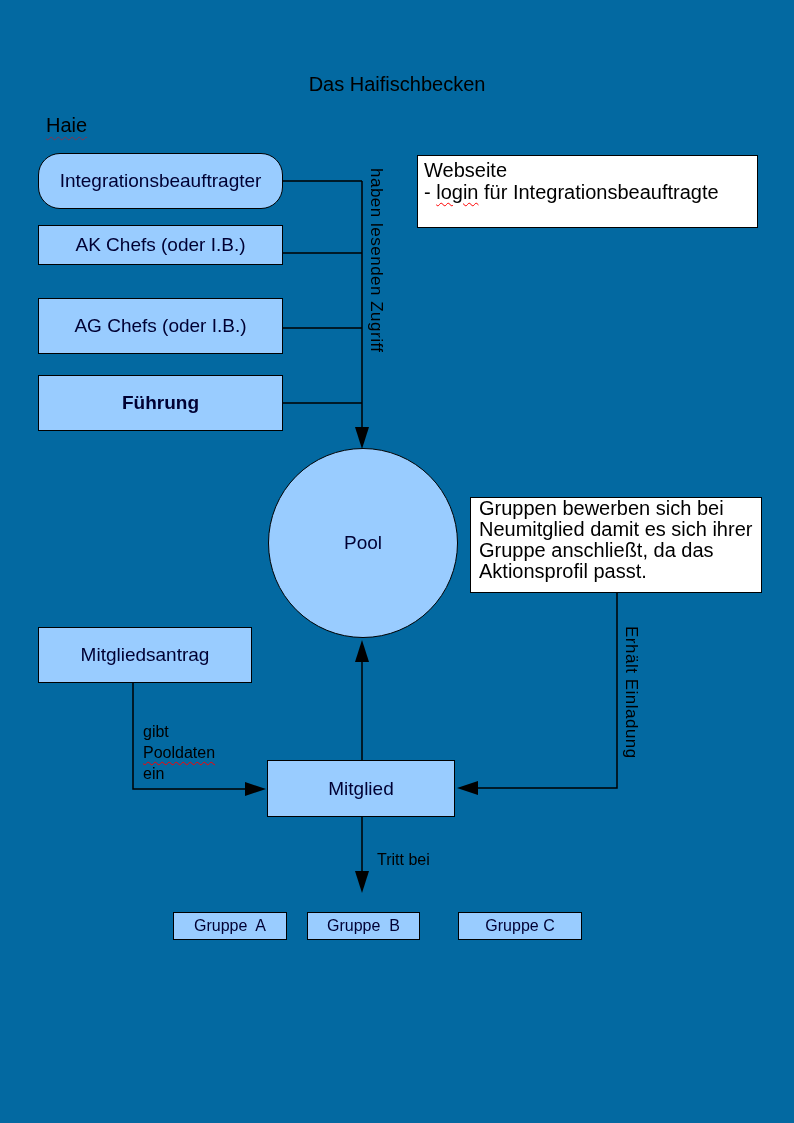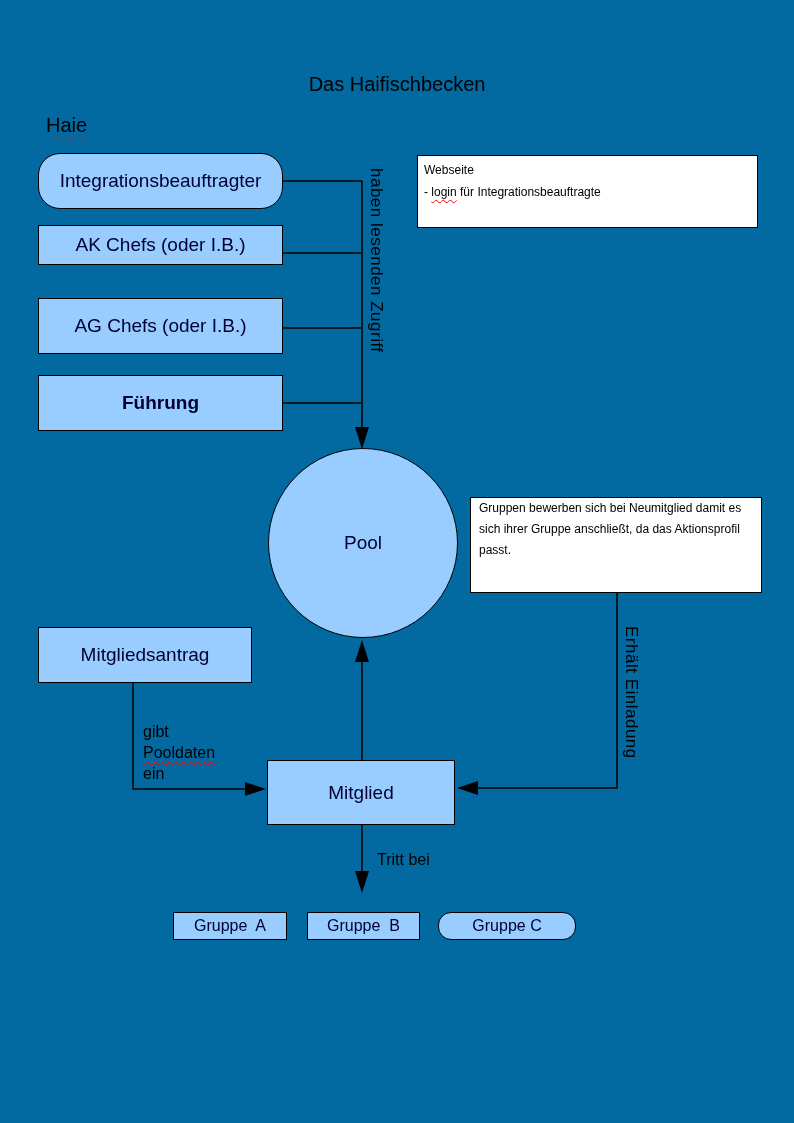--- a/index.html
+++ b/index.html
@@ -25,21 +25,21 @@
     background:var(--box-fill,#99ccff); border:1.5px solid var(--box-border,#000);
     display:flex; align-items:center; justify-content:center;
     color:var(--box-text,#000033); font-size:19px; z-index:2;
   }
   .box.sm { font-size:16px; }
   .box.sm span { white-space:pre; }
   .circle { border-radius:50%; border-width:1px; }
 
   .note {
     position:absolute; box-sizing:border-box; background:#ffffff;
-    border:1px solid #000; font-size:12px; line-height:21px;
+    border:1px solid #000; font-size:20px; line-height:21px;
     padding:3px 6px; color:#000; z-index:2;
   }
   .sq {
     text-decoration:underline; text-decoration-style:wavy;
     text-decoration-color:var(--squiggle,#ff0000);
     text-decoration-thickness:1px; text-underline-offset:3px;
   }
   .vtext {
     position:absolute; writing-mode:vertical-rl; font-size:17px;
     color:#000; letter-spacing:.5px; z-index:2; white-space:pre;
@@ -121,29 +121,29 @@
   <div class="box" style="left:38px;top:627px;width:214px;height:56px;">
     <span>Mitgliedsantrag</span>
   </div>
 
   <div class="edge-label" style="left:143px;top:721px;">
     <div>gibt</div>
     <div><span class="sq">Pooldaten</span></div>
     <div>ein</div>
   </div>
 
-  <div class="box" style="left:267px;top:760px;width:188px;height:65px;">
+  <div class="box" style="left:267px;top:760px;width:188px;height:57px;">
     <span>Mitglied</span>
   </div>
 
   <div class="edge-label" style="left:377px;top:849px;">Tritt bei</div>
 
   <div class="box sm" style="left:173px;top:912px;width:114px;height:28px;">
     <span>Gruppe  A</span>
   </div>
   <div class="box sm" style="left:307px;top:912px;width:113px;height:28px;">
     <span>Gruppe  B</span>
   </div>
-  <div class="box sm" style="left:438px;top:912px;width:138px;height:28px;border-radius:13px;">
+  <div class="box sm" style="left:458px;top:912px;width:124px;height:28px;">
     <span>Gruppe C</span>
   </div>
 
 </div>
 
 </body></html>

